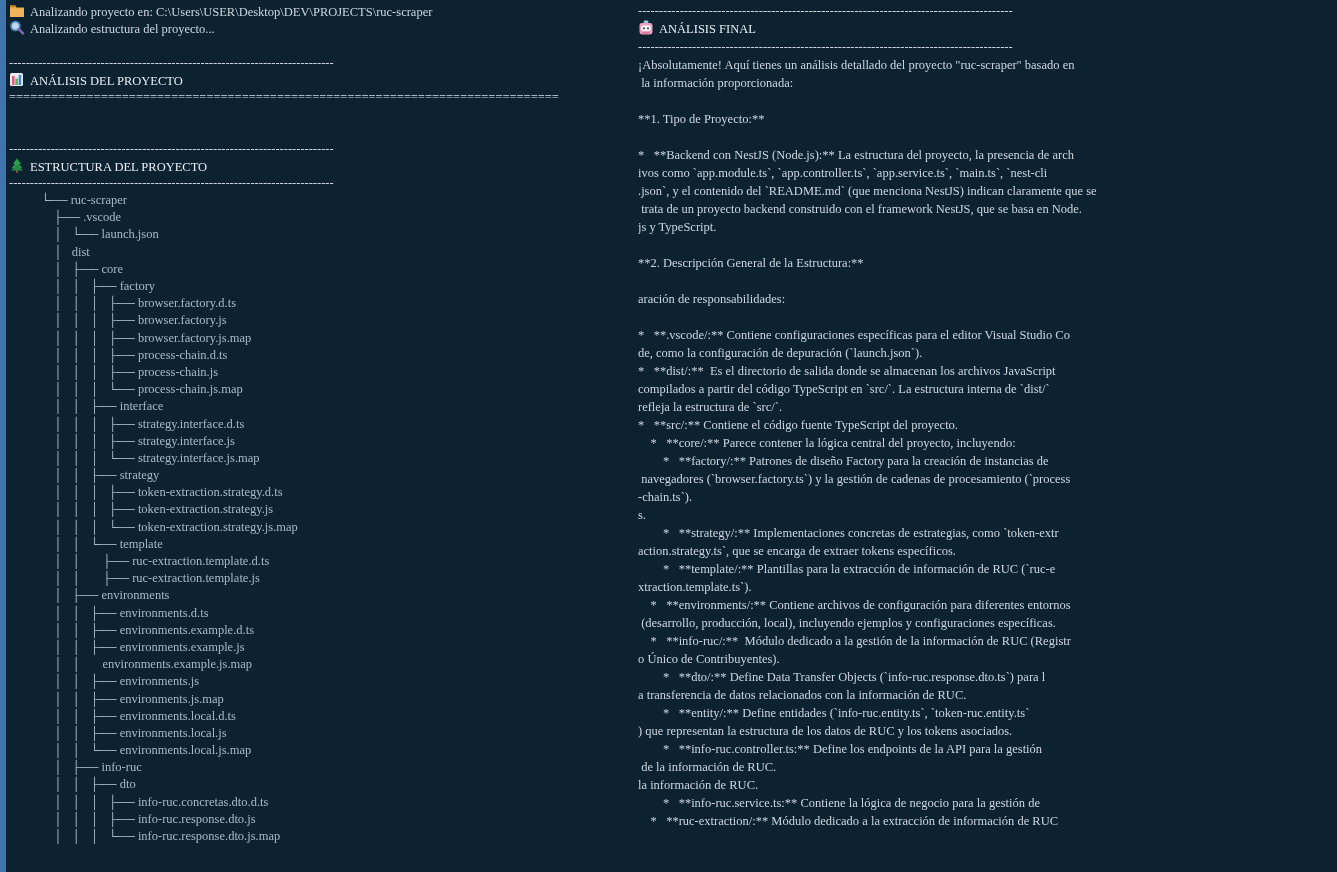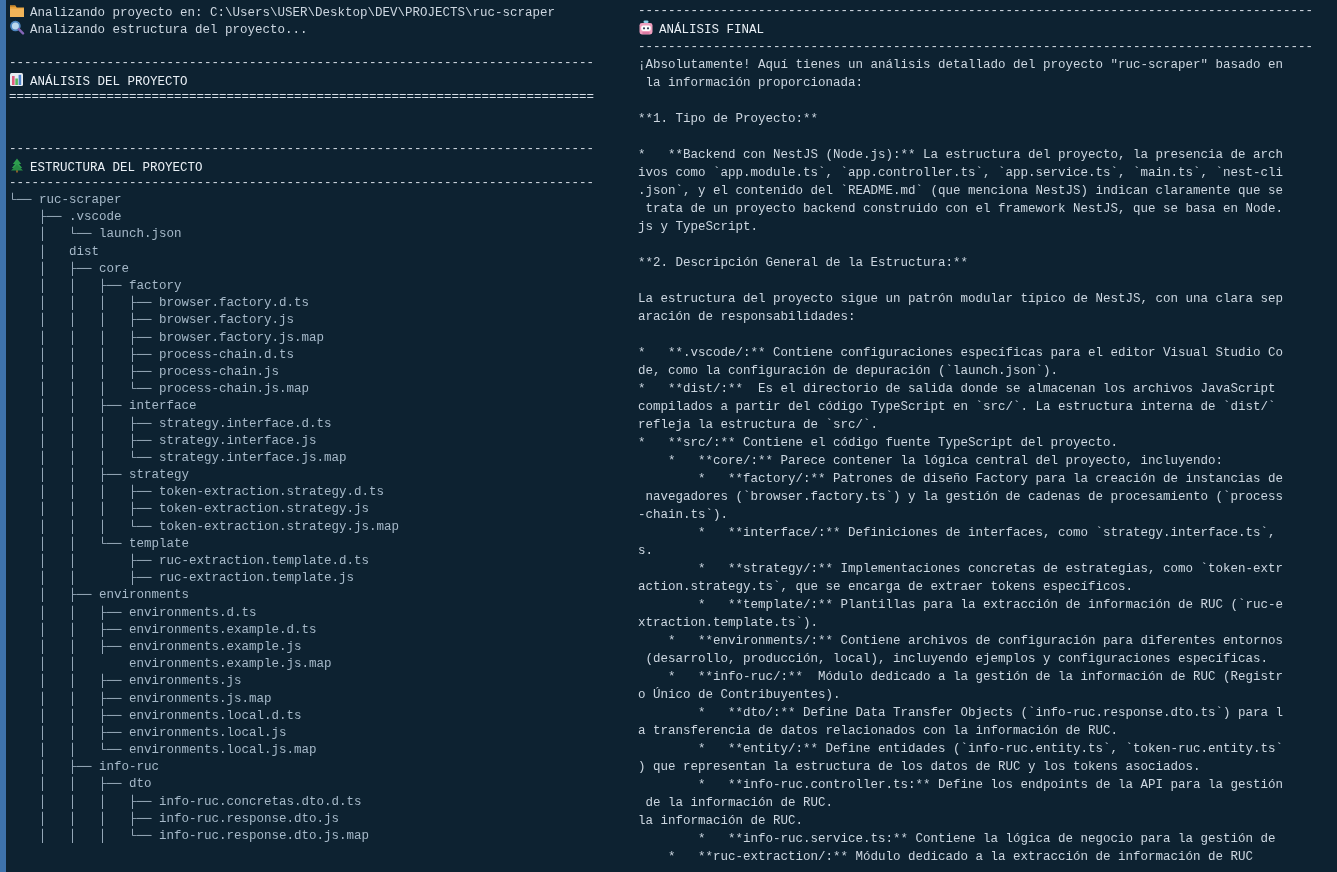--- a/index.html
+++ b/index.html
@@ -1,36 +1,36 @@
 <!DOCTYPE html>
 <html><head>
 <meta charset="utf-8">
 <style>
   html,body{margin:0;padding:0;background:#0d2231;}
   .screen{
     position:relative;
     width:1337px;height:872px;
     background:#0d2231;
     overflow:hidden;
-    font-family:Liberation Mono, monospace;
+    font-family:Liberation Serif, serif;
     font-size:12.5px;
     color:#ccd6e0;
   }
   .scrollbar{
     position:absolute;left:0;top:0;width:6px;height:872px;
     background:#3e73ac;
   }
   .pane{position:absolute;top:0;}
   .pane-left{left:9px;width:622px;padding-top:3px;}
   .pane-right{left:638px;width:699px;padding-top:2px;}
   .row{height:17.2px;line-height:17.2px;white-space:pre;overflow:hidden;}
   .rrow{height:18px;line-height:18px;white-space:pre;overflow:hidden;}
   .hdr{color:#e9eff5;text-align:center;}
   .sep{color:#d5dde6;}
-  .tree-line{color:#a6b9c9;}
+  .tree-line{color:#a6b9c9;margin-left:32px;}
   .ico{display:inline-block;width:16px;height:15px;margin-right:5px;vertical-align:-2px;}
   .ico svg{display:block;}
 </style>
 </head>
 <body>
 
 <div class="screen">
 
   <div class="scrollbar"></div>
 
@@ -141,34 +141,32 @@
         <div class="rrow">**1. Tipo de Proyecto:**</div>
         <div class="rrow"></div>
         <div class="rrow">*   **Backend con NestJS (Node.js):** La estructura del proyecto, la presencia de arch</div>
         <div class="rrow">ivos como `app.module.ts`, `app.controller.ts`, `app.service.ts`, `main.ts`, `nest-cli</div>
         <div class="rrow">.json`, y el contenido del `README.md` (que menciona NestJS) indican claramente que se</div>
         <div class="rrow"> trata de un proyecto backend construido con el framework NestJS, que se basa en Node.</div>
         <div class="rrow">js y TypeScript.</div>
         <div class="rrow"></div>
         <div class="rrow">**2. Descripción General de la Estructura:**</div>
         <div class="rrow"></div>
-        <div class="rrow">La estructura del proyecto sigue un patrón modular típico de NestJS, con una clara sep</div>
         <div class="rrow">aración de responsabilidades:</div>
         <div class="rrow"></div>
         <div class="rrow">*   **.vscode/:** Contiene configuraciones específicas para el editor Visual Studio Co</div>
         <div class="rrow">de, como la configuración de depuración (`launch.json`).</div>
         <div class="rrow">*   **dist/:**  Es el directorio de salida donde se almacenan los archivos JavaScript</div>
         <div class="rrow">compilados a partir del código TypeScript en `src/`. La estructura interna de `dist/`</div>
         <div class="rrow">refleja la estructura de `src/`.</div>
         <div class="rrow">*   **src/:** Contiene el código fuente TypeScript del proyecto.</div>
         <div class="rrow">    *   **core/:** Parece contener la lógica central del proyecto, incluyendo:</div>
         <div class="rrow">        *   **factory/:** Patrones de diseño Factory para la creación de instancias de</div>
         <div class="rrow"> navegadores (`browser.factory.ts`) y la gestión de cadenas de procesamiento (`process</div>
         <div class="rrow">-chain.ts`).</div>
-        <div class="rrow">        *   **interface/:** Definiciones de interfaces, como `strategy.interface.ts`,</div>
         <div class="rrow">s.</div>
         <div class="rrow">        *   **strategy/:** Implementaciones concretas de estrategias, como `token-extr</div>
         <div class="rrow">action.strategy.ts`, que se encarga de extraer tokens específicos.</div>
         <div class="rrow">        *   **template/:** Plantillas para la extracción de información de RUC (`ruc-e</div>
         <div class="rrow">xtraction.template.ts`).</div>
         <div class="rrow">    *   **environments/:** Contiene archivos de configuración para diferentes entornos</div>
         <div class="rrow"> (desarrollo, producción, local), incluyendo ejemplos y configuraciones específicas.</div>
         <div class="rrow">    *   **info-ruc/:**  Módulo dedicado a la gestión de la información de RUC (Registr</div>
         <div class="rrow">o Único de Contribuyentes).</div>
         <div class="rrow">        *   **dto/:** Define Data Transfer Objects (`info-ruc.response.dto.ts`) para l</div>

